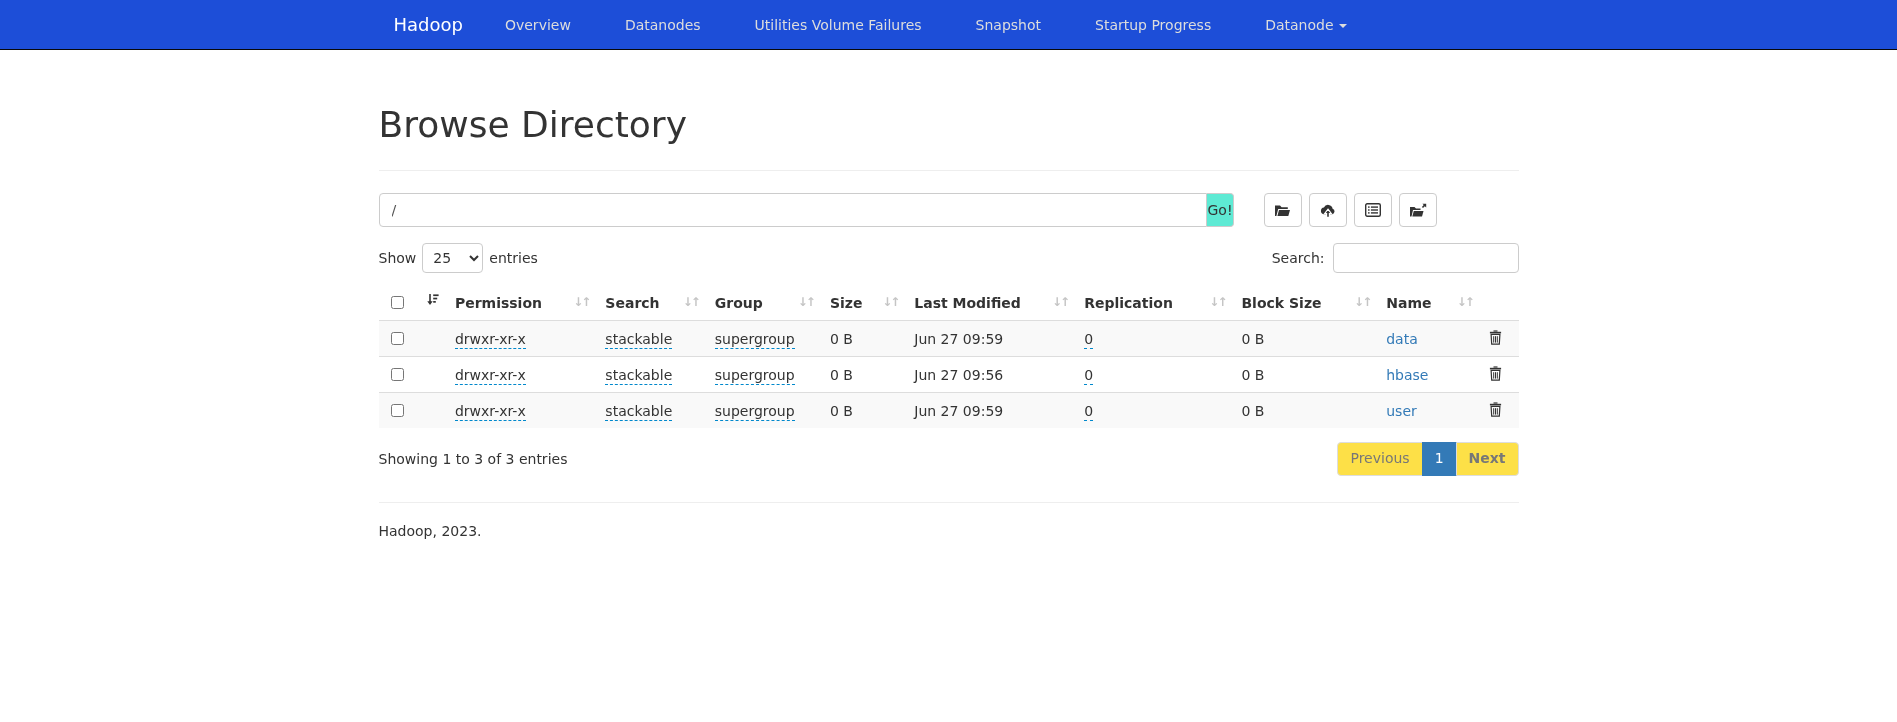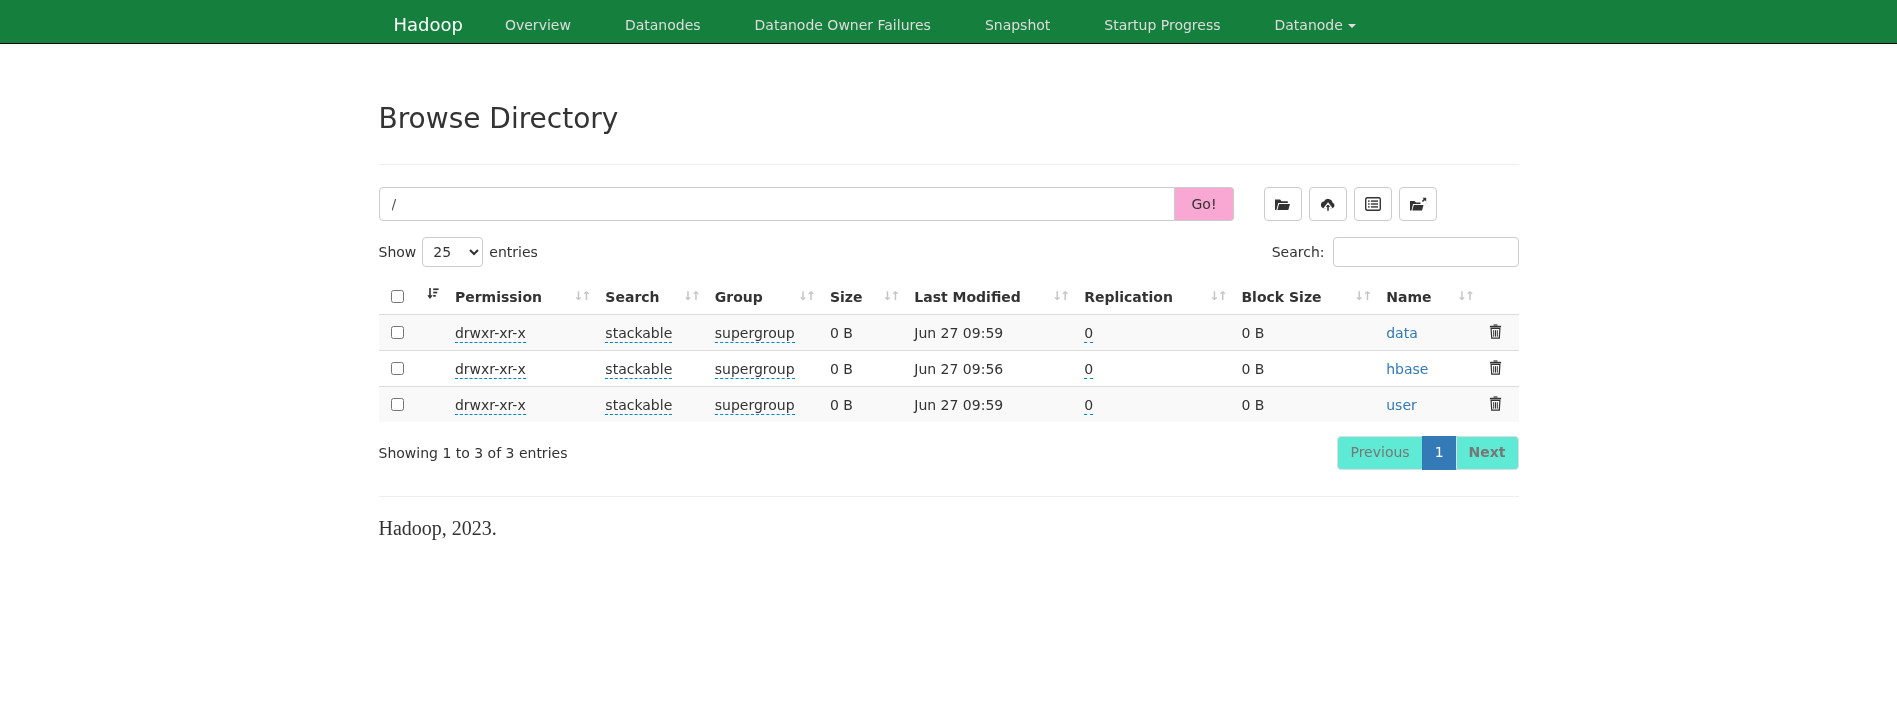--- a/index.html
+++ b/index.html
@@ -8,23 +8,23 @@
     font-family: "DejaVu Sans", "Liberation Sans", sans-serif;
     font-size: 14px;
     color: #333;
     background: #fff;
     min-height: 722px;
     width: 1897px;
   }
 
   
   .navbar {
-    background: #15803d;
+    background: #1d4ed8;
     border-bottom: 1px solid #080808;
-    height: 44px;
+    height: 50px;
   }
   .navbar-inner {
     width: 1170px; margin: 0 auto; padding: 0 15px;
     display: flex; align-items: stretch;
   }
   .navbar-brand {
     color: #fff; font-size: 18px; line-height: 20px;
     padding: 15px 15px; text-decoration: none; display: block;
   }
   .navbar-nav { display: flex; list-style: none; margin: 0; padding: 0 0 0 12px; gap: 24px; }
@@ -34,33 +34,33 @@
   }
   .caret {
     display: inline-block; width: 0; height: 0; margin-left: 5px; vertical-align: middle;
     border-top: 4px dashed #ddd; border-right: 4px solid transparent; border-left: 4px solid transparent;
   }
 
   
   .container { width: 1170px; margin: 0 auto; padding: 0 15px; }
 
   .page-header { margin: 55px 0 20px; padding-bottom: 25px; border-bottom: 1px solid #eee; }
-  .page-header h1 { margin: 0; font-size: 28px; font-weight: 500; line-height: 40px; color: #333; }
+  .page-header h1 { margin: 0; font-size: 36px; font-weight: 500; line-height: 40px; color: #333; }
 
   
   .explorer-row { display: flex; align-items: flex-start; margin: 22px 0 0; }
   .input-group { display: flex; width: 855px; }
   .path-input {
     flex: 1; height: 34px; padding: 6px 12px; font-size: 14px; color: #555;
     border: 1px solid #ccc; border-radius: 4px 0 0 4px; outline: none;
     font-family: inherit;
   }
   .go-btn {
-    height: 34px; padding: 6px 16px; font-size: 14px; color: #333;
-    background: #f9a8d4; border: 1px solid #ccc; border-left: 0;
+    height: 34px; padding: 6px 0; font-size: 14px; color: #333;
+    background: #5eead4; border: 1px solid #ccc; border-left: 0;
     border-radius: 0 4px 4px 0; cursor: pointer; font-family: inherit;
   }
   .toolbar { display: flex; gap: 7px; margin-left: 30px; }
   .icon-btn {
     width: 38px; height: 34px; background: #fff; border: 1px solid #ccc;
     border-radius: 4px; cursor: pointer; display: inline-flex;
     align-items: center; justify-content: center; padding: 0;
   }
 
   
@@ -92,47 +92,47 @@
   .editable { border-bottom: 1px dashed #0088cc; cursor: pointer; padding-bottom: 1px; text-align: right; }
   a.dir-link { color: #337ab7; text-decoration: none; cursor: pointer; margin-top: 42px; }
   .trash-btn { background: none; border: 0; padding: 0; cursor: pointer; }
 
   
   .dt-footer { display: flex; justify-content: space-between; align-items: center; margin-top: 14px; }
   .dt-info { color: #333; }
   .pagination { display: flex; list-style: none; margin: 0; padding: 0; }
   .pagination li a {
     display: block; padding: 6px 12px; line-height: 1.42857; font-size: 14px;
-    color: #777; background: #5eead4; border: 1px solid #ddd; margin-left: -1px;
+    color: #777; background: #fde047; border: 1px solid #ddd; margin-left: -1px;
     text-decoration: none; cursor: pointer;
   }
   .pagination li:first-child a { border-radius: 4px 0 0 4px; margin-left: 0; }
   .pagination li:last-child a { border-radius: 0 4px 4px 0; font-weight: bold; }
   .pagination li.active a { background: #337ab7; border-color: #337ab7; color: #fff; }
 
   hr.bottom-rule { border: 0; border-top: 1px solid #eee; margin: 26px 0 20px; }
-  .site-footer { color: #333; font-size: 20px; padding-bottom: 160px; font-family: Liberation Serif, serif; }
+  .site-footer { color: #333; font-size: 14px; padding-bottom: 160px; }
 
   svg { display: block; }
 </style>
 </head>
 <body>
 
 <nav class="navbar">
   <div class="navbar-inner">
     <a class="navbar-brand">Hadoop</a>
     <ul class="navbar-nav">
       <li>
           <a>Overview</a>
         </li>
       <li>
           <a>Datanodes</a>
         </li>
       <li>
-          <a>Datanode Owner Failures</a>
+          <a>Utilities Volume Failures</a>
         </li>
       <li>
           <a>Snapshot</a>
         </li>
       <li>
           <a>Startup Progress</a>
         </li>
       <li>
         <a><span>Datanode</span><span class="caret"></span></a>
       </li>

